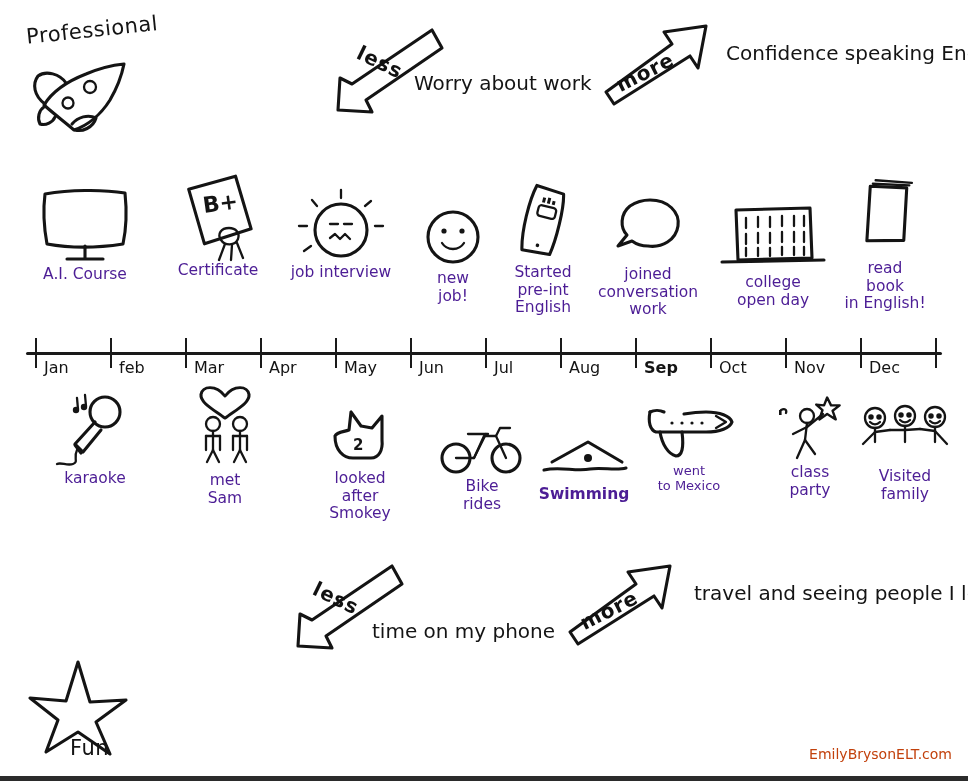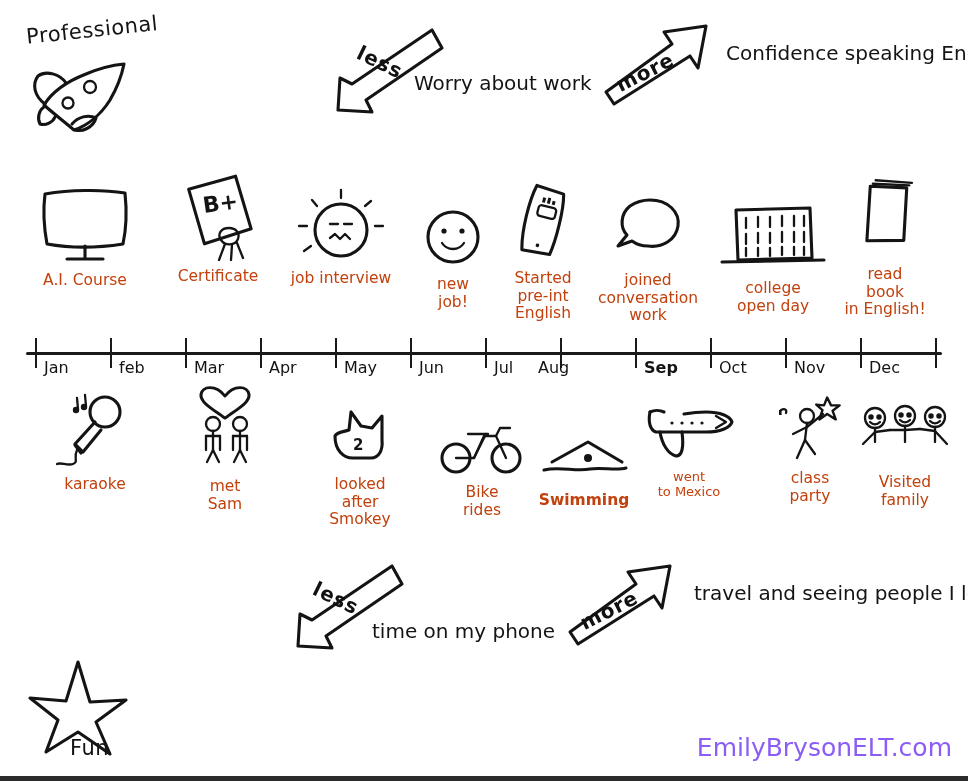--- a/index.html
+++ b/index.html
@@ -69,31 +69,31 @@
 
   
   .event { position: absolute; text-align: center; }
   .event-icon {
     display: flex; align-items: flex-end; justify-content: center;
     height: 72px;
   }
   .event-label {
     font-size: 15.5px;
     line-height: 1.14;
+    color: #4c1d95;
+    white-space: pre-line;
+    margin-top: 2px;
+  }
+  .event-label.small { font-size: 13px; }
+
+  .sig {
+    position: absolute;
+    right: 16px; bottom: 14px;
+    font-size: 14px;
     color: #c2410c;
-    white-space: pre-line;
-    margin-top: 8px;
-  }
-  .event-label.small { font-size: 13px; }
-
-  .sig {
-    position: absolute;
-    right: 16px; bottom: 14px;
-    font-size: 25px;
-    color: #8b5cf6;
     white-space: nowrap;
   }
   svg { display: block; overflow: visible; }
   .st { fill: none; stroke: #141414; stroke-width: 3.1;
         stroke-linecap: round; stroke-linejoin: round; }
   .st-thin { fill: none; stroke: #141414; stroke-width: 2.3;
         stroke-linecap: round; stroke-linejoin: round; }
   .fl { fill: #141414; }
 </style>
 </head>
@@ -149,21 +149,21 @@
     <div class="tick" style="left: 935px;"></div>
   </div>
 <div id="months-container">
     <div class="month-label hand" style="left: 44px;">Jan</div>
     <div class="month-label hand" style="left: 119px;">feb</div>
     <div class="month-label hand" style="left: 194px;">Mar</div>
     <div class="month-label hand" style="left: 269px;">Apr</div>
     <div class="month-label hand" style="left: 344px;">May</div>
     <div class="month-label hand" style="left: 419px;">Jun</div>
     <div class="month-label hand" style="left: 494px;">Jul</div>
-    <div class="month-label hand" style="left: 538px;">Aug</div>
+    <div class="month-label hand" style="left: 569px;">Aug</div>
     <div class="month-label hand" style="left: 644px; font-weight: bold;">Sep</div>
     <div class="month-label hand" style="left: 719px;">Oct</div>
     <div class="month-label hand" style="left: 794px;">Nov</div>
     <div class="month-label hand" style="left: 869px;">Dec</div>
   </div>
 
 <div id="events-above">
     <div class="event" style="left: 30px; top: 192px; width: 110px;">
       <div class="event-icon">
         <svg width="92" height="78" viewBox="0 0 92 78">

